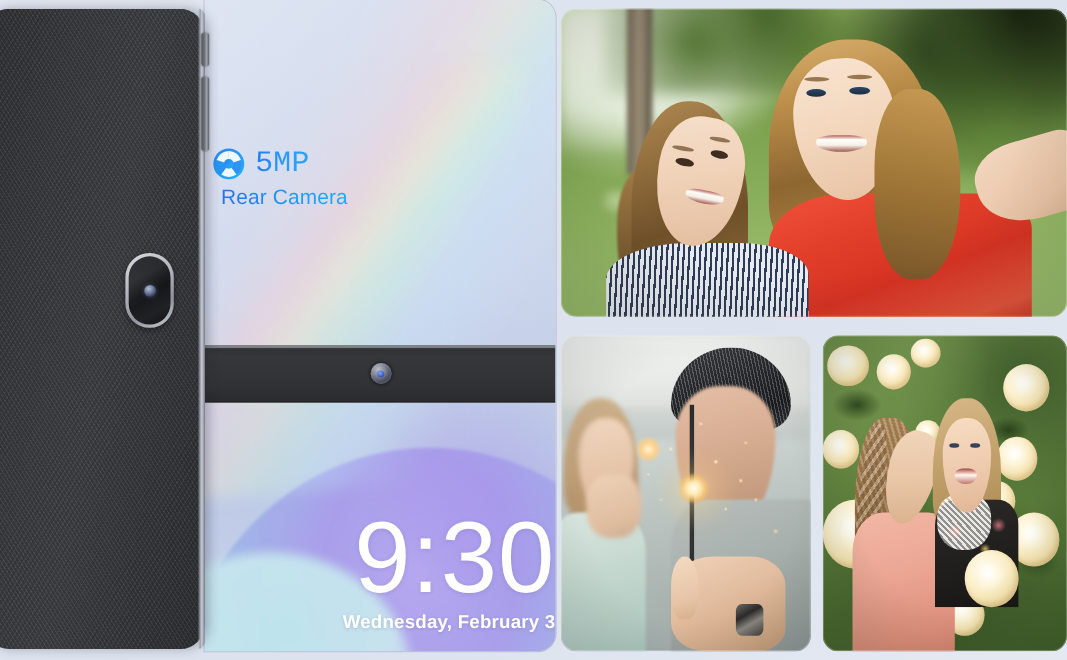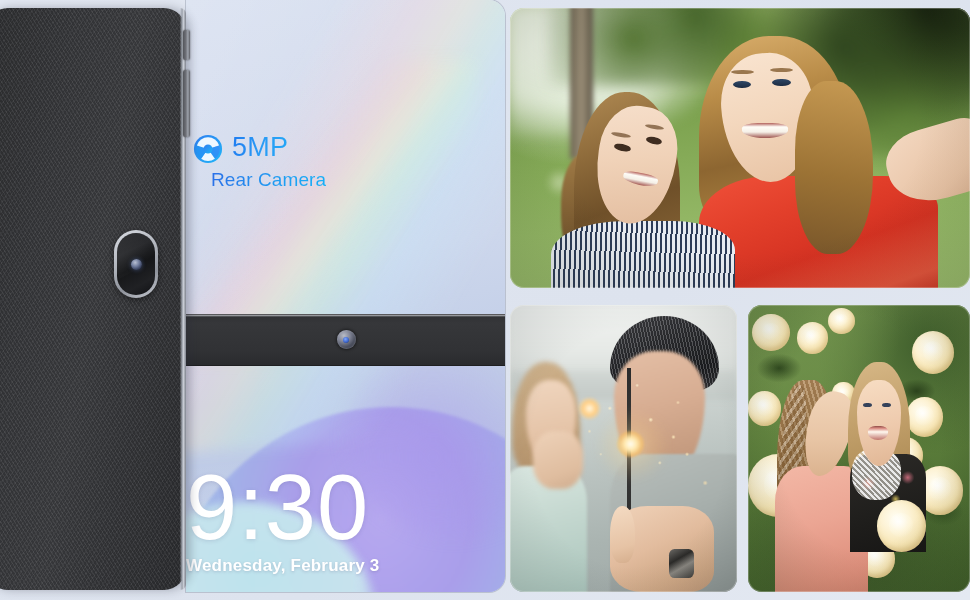--- a/index.html
+++ b/index.html
@@ -96,35 +96,35 @@
 
   
   .screen-sheen {
     position:absolute; inset:0;
     background:linear-gradient(118deg, rgba(255,255,255,.16) 0%, rgba(255,255,255,0) 38%);
     pointer-events:none;
   }
 
   
   .spec { position:absolute; }
-  .spec-row { display:flex; align-items:flex-start; gap:9px; }
+  .spec-row { display:flex; align-items:center; gap:9px;font-family:Liberation Mono, monospace; }
   .aperture { width:30px; height:30px; flex:0 0 auto; display:block; }
   .spec-mp {
     font-size:27px; font-weight:400; letter-spacing:.3px;
     background:linear-gradient(100deg,#1f7bf0 0%,#2a9bf5 50%,#23a7f7 100%);
     -webkit-background-clip:text; background-clip:text; color:transparent;
     line-height:1;
   }
   .spec-label {
     font-size:19px; font-weight:400; letter-spacing:.1px; line-height:1.1;
     background:linear-gradient(100deg,#2a6fe8 0%,#1f9bf2 55%,#16b0f8 100%);
     -webkit-background-clip:text; background-clip:text; color:transparent;
   }
   #spec-rear { left:7px; top:134px; }
-  #spec-rear .spec-label { margin-top:6px; margin-left:18px; }
+  #spec-rear .spec-label { margin-top:6px; margin-left:8px; }
   #spec-front { left:106px; top:249px; }
   #spec-front .spec-label { margin-top:6px; margin-left:2px; }
 
   
   .bezel-band {
     position:absolute; left:0; right:0; top:314px; height:52px;
     background:linear-gradient(180deg,#2f3033 0%,#36373a 16%,#313235 70%,#2a2b2e 100%);
     border-top:1px solid rgba(255,255,255,.22);
     border-bottom:1px solid rgba(0,0,0,.35);
   }
@@ -139,21 +139,21 @@
     background:radial-gradient(circle at 36% 30%, #b8bcc6 0%, #85899a 32%, #4d5160 62%, #2b2e38 100%);
     box-shadow:0 0 3px 1px rgba(0,0,0,.45), inset 0 0 2px rgba(255,255,255,.35);
   }
   .front-lens::after{
     content:""; position:absolute; left:50%; top:50%;
     width:6px; height:6px; margin:-3px 0 0 -3px; border-radius:50%;
     background:radial-gradient(circle at 40% 35%, #7fa6ff 0%, #3a63c8 60%, #16224a 100%);
   }
 
   
-  .clock-wrap { position:absolute; left:0; right:0; bottom:16px; text-align:left; }
+  .clock-wrap { position:absolute; left:0; right:0; bottom:16px; text-align:right; }
   .clock-time {
     font-size:92px; font-weight:300; color:#fff; line-height:.98;
     letter-spacing:1px;
     text-shadow:0 1px 4px rgba(80,80,120,.18);
   }
   .clock-date {
     margin-top:4px; font-size:17px; font-weight:700; color:#fff;
     letter-spacing:.2px;
     text-shadow:0 1px 3px rgba(80,80,120,.25);
   }

